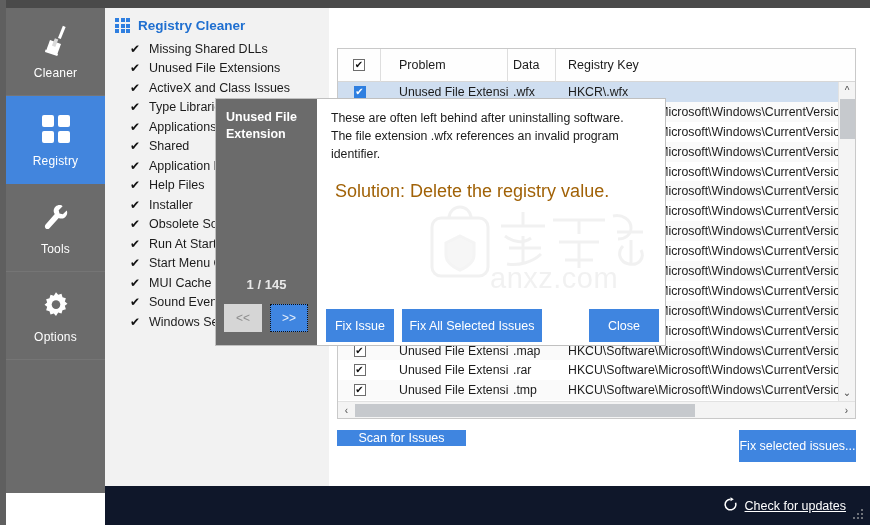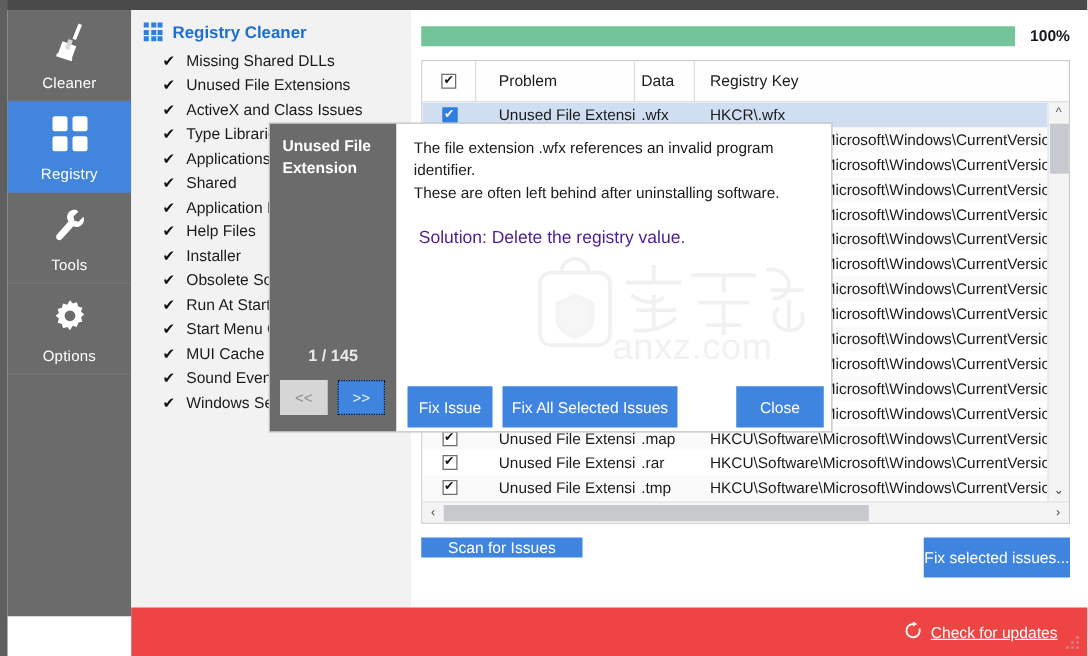--- a/index.html
+++ b/index.html
@@ -14,21 +14,21 @@
   
   .top-strip { position:absolute; left:0; top:0; width:870px; height:8px; background:#4a4a4a; }
   .left-desk { position:absolute; left:0; top:0; width:6px; height:525px; background:#5f5f5f; }
 
   
   .sidebar {
     position:absolute; left:6px; top:8px; width:99px; height:485px;
     background:#6b6b6b;
   }
   .nav-item {
-    position:relative; width:99px; height:73px;
+    position:relative; width:99px; height:88px;
     display:flex; flex-direction:column; align-items:center; justify-content:center;
     color:#ffffff; cursor:pointer;
     border-bottom:1px solid #757575;
   }
   .nav-item.active { background:#4285dd; border-bottom-color:#4285dd; }
   .nav-label { font-size:12px; margin-top:7px; letter-spacing:.2px; }
   .nav-glyph { height:36px; display:flex; align-items:center; justify-content:center; }
   .nav-glyph svg { display:block; }
 
   
@@ -91,42 +91,42 @@
   .hscroll .arr { font-size:10px; color:#4a4a4a; width:17px; text-align:center; }
   .hthumb { position:absolute; left:17px; top:2px; height:13px; width:340px; background:#c6c9cd; }
 
   
   .btn { background:#3f85e0; color:#fff; border:none; font-size:12.5px; cursor:pointer;
          font-family:"Liberation Sans", sans-serif; display:flex; align-items:center; justify-content:center; }
   .btn-scan { position:absolute; left:8px; top:422px; width:129px; height:16px; }
   .btn-fixsel { position:absolute; right:8px; top:422px; width:117px; height:32px; }
 
   
-  .statusbar { position:absolute; left:105px; top:486px; width:765px; height:39px; background:#ef4444; }
+  .statusbar { position:absolute; left:105px; top:486px; width:765px; height:39px; background:#0f172a; }
   .chk-updates { position:absolute; right:24px; top:11px; display:flex; align-items:center; gap:7px;
                  color:#ffffff; font-size:12.5px; cursor:pointer; }
   .chk-updates .lnk { text-decoration:underline; }
   .grip { position:absolute; right:5px; bottom:4px; width:12px; height:12px; opacity:.55; }
   .grip i { position:absolute; width:2px; height:2px; background:#bdbdbd; }
 
   
   .dialog { position:absolute; left:216px; top:99px; width:449px; height:246px;
             background:#ffffff; box-shadow:0 0 0 1px #c0c0c0; }
   .dlg-side { position:absolute; left:0; top:0; width:101px; height:246px; background:#6b6b6b; color:#fff; }
   .dlg-side-title { padding:10px 10px 0 10px; font-size:12.5px; font-weight:bold; line-height:1.35; }
   .dlg-counter { position:absolute; left:0; right:0; top:178px; text-align:center; font-size:13px; font-weight:bold; color:#e9e9e9; }
   .dlg-nav { position:absolute; left:8px; top:205px; display:flex; gap:8px; }
   .navbtn { width:38px; height:28px; display:flex; align-items:center; justify-content:center;
             font-size:12px; cursor:pointer; }
   .navbtn.prev { background:#d6d6d6; color:#8d8d8d; border:1px solid #d6d6d6; }
   .navbtn.next { background:#3f85e0; color:#e8f0fb; border:1px dotted #101010; }
 
   .dlg-main { position:absolute; left:101px; top:0; right:0; bottom:0; }
   .dlg-text { padding:11px 14px 0 14px; font-size:12.3px; color:#1b1b1b; line-height:1.45; }
-  .dlg-sol { padding:18px 14px 0 18px; font-size:14px; color:#4c1d95; }
+  .dlg-sol { padding:18px 14px 0 18px; font-size:18px; color:#a16207; }
 
   .dlg-actions { position:absolute; left:0; right:0; bottom:0; height:36px; }
   .dlg-actions .btn { position:absolute; top:0; height:33px; }
   .b-fix { left:9px; width:68px; }
   .b-fixall { left:85px; width:140px; }
   .b-close { right:6px; width:70px; }
 
   
   .wm { position:absolute; left:110px; top:103px; width:230px; height:95px; opacity:.28; pointer-events:none; }
   .wm svg { display:block; }
@@ -263,26 +263,20 @@
         </div>
       <div class="lp-row">
           <span class="chk-tick">✔</span>
           <span class="lbl">Windows Services</span>
         </div>
     </div>
   </div>
 
   <div class="content">
 
-    <div class="prog-wrap">
-      <div class="prog-bar">
-        <div class="prog-fill" id="progFill" style="width: 100%; background: rgb(116, 196, 154);"></div>
-      </div>
-      <div class="prog-pct">100%</div>
-    </div>
 
     <div class="tbl-box">
       <div class="tbl-head">
         <div class="th c-chk">
           <span class="cbox">✔</span>
         </div>
         <div class="th c-prob">Problem</div>
         <div class="th c-data">Data</div>
         <div class="th c-key">Registry Key</div>
       </div>
@@ -461,22 +455,22 @@
       <div class="dlg-side-title">Unused File Extension</div>
       <div class="dlg-counter">1 / 145</div>
       <div class="dlg-nav">
         <div class="navbtn prev">&lt;&lt;</div>
         <div class="navbtn next">&gt;&gt;</div>
       </div>
     </div>
 
     <div class="dlg-main">
       <div class="dlg-text">
+        <div>These are often left behind after uninstalling software.</div>
         <div>The file extension .wfx references an invalid program identifier.</div>
-        <div>These are often left behind after uninstalling software.</div>
       </div>
       <div class="dlg-sol">Solution: Delete the registry value.</div>
 
       <div class="wm">
         <svg width="230" height="95" viewBox="0 0 230 95">
           <g fill="none" stroke="#cfcfcf" stroke-width="3">
             <rect x="5" y="16" width="56" height="58" rx="9"></rect>
             <path d="M22 16 a11 11 0 0 1 22 0"></path>
             <path d="M33 34 l14 7 v12 c0 8 -7 12 -14 15 c-7 -3 -14 -7 -14 -15 V41 Z" fill="#e2e2e2" stroke="#d8d8d8"></path>
             <path d="M74 24 h44 M96 10 v14 M78 34 c8 6 18 8 26 2 M82 46 h32 M96 34 v26 M80 62 c12 2 26 -2 34 -10"></path>

